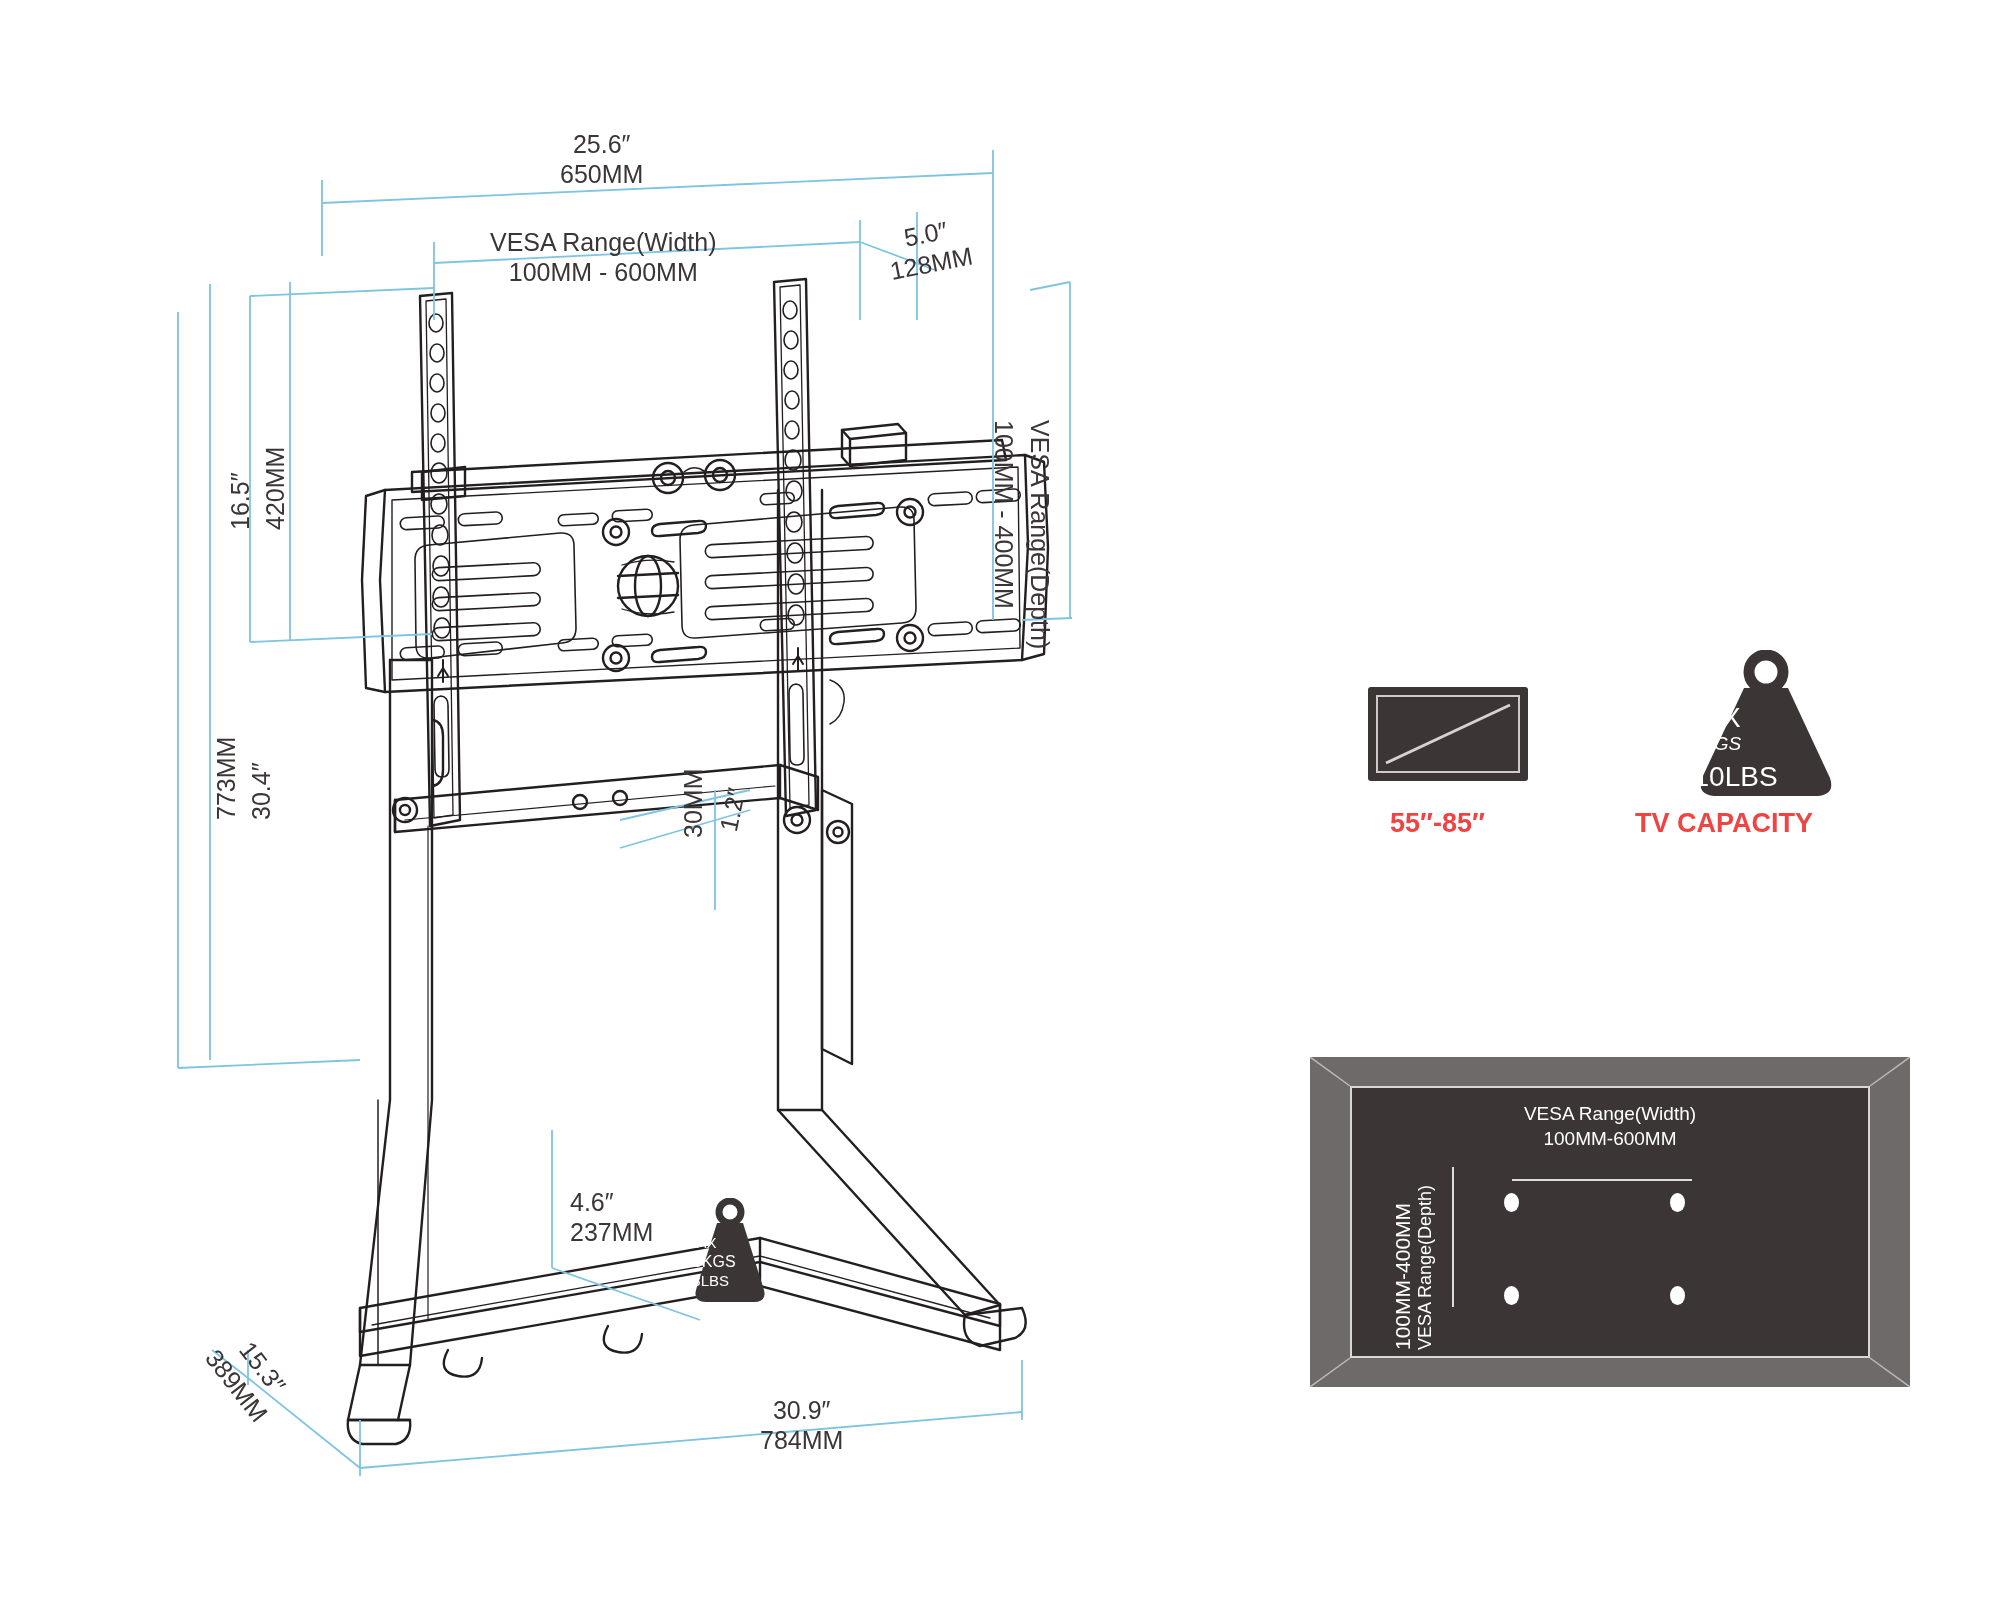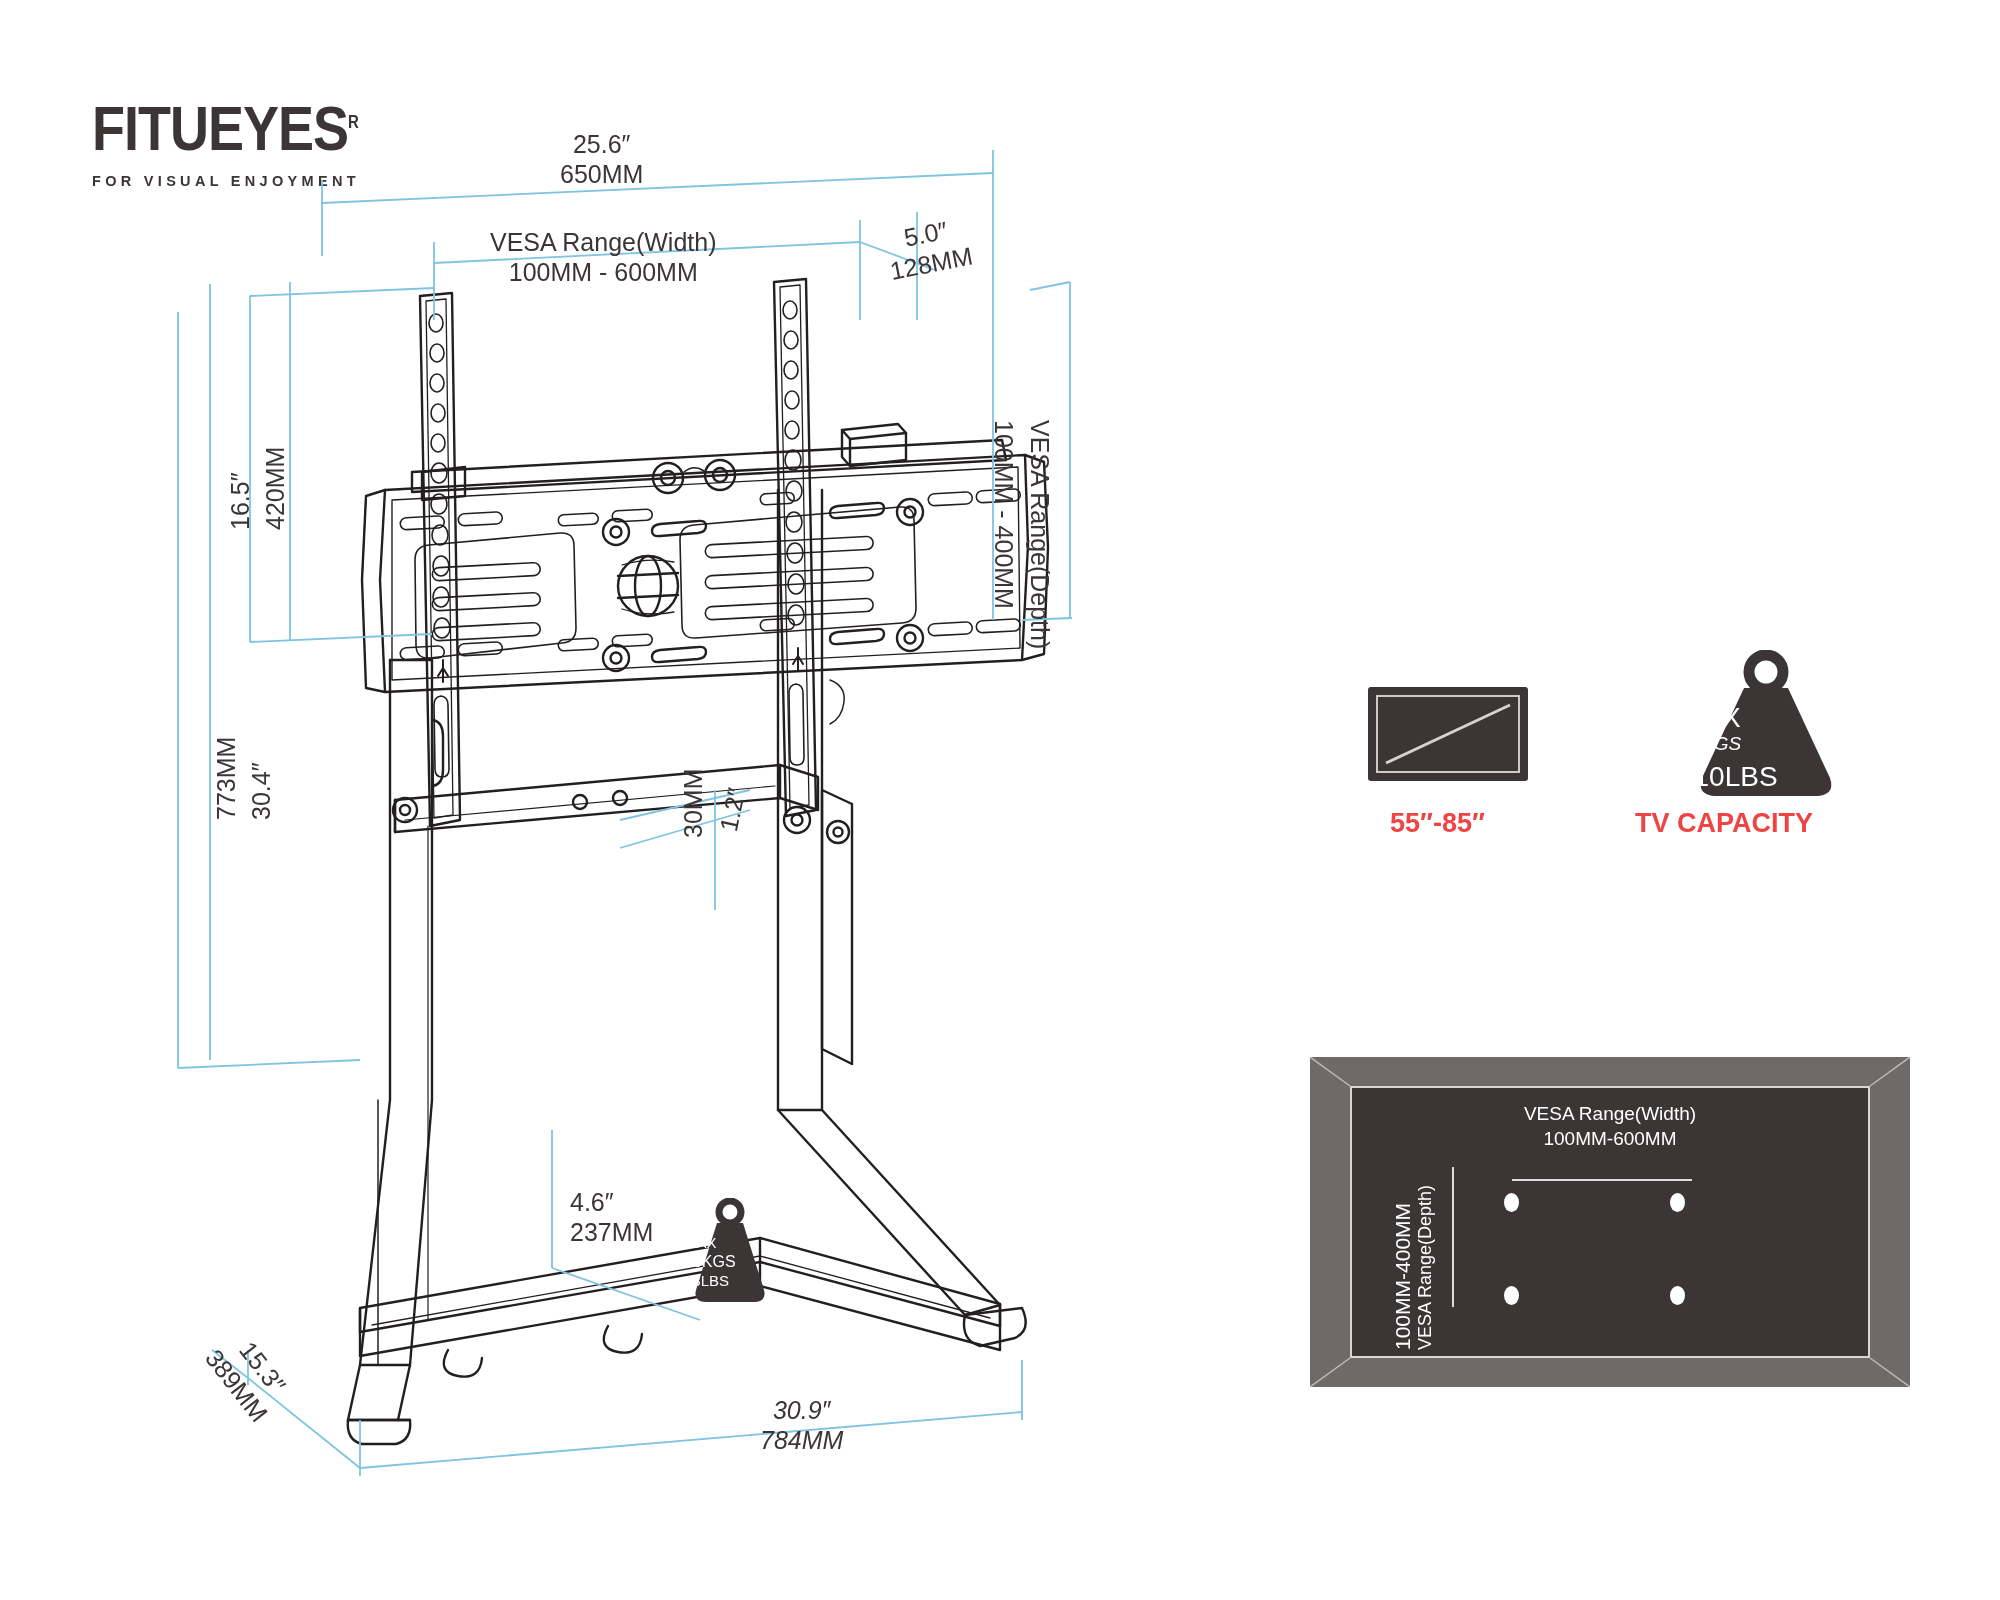--- a/index.html
+++ b/index.html
@@ -56,24 +56,20 @@
   #backtv .hole{position:absolute;width:15px;height:19px;border-radius:50%;background:#fff;}
 
   
   svg{display:block;}
 </style>
 </head>
 <body>
 
 <div class="stage">
 
-  <div id="logo">
-    <div class="word"><span>FITUEYES</span><span class="reg">R</span></div>
-    <div class="tag">FOR VISUAL ENJOYMENT</div>
-  </div>
 
   <svg id="drawing" width="1260" height="1560" viewBox="0 0 1260 1560" style="position:absolute;left:60px;top:20px;">
 
     <g fill="none" stroke="#231f20" stroke-width="2.4" stroke-linejoin="round" stroke-linecap="round">
 
       <path d="M330 640 L330 1080 L300 1345 L288 1400"></path>
       <path d="M372 640 L372 1080 L350 1345 L338 1400"></path>
       <path d="M330 640 L372 640"></path>
       <path d="M300 1345 L350 1345"></path>
       <path d="M288 1400 Q286 1420 302 1424 L336 1424 Q352 1420 350 1400 Z"></path>
@@ -322,21 +318,21 @@
     <span class="l2">237MM</span>
   </div>
 
   <div class="dim" style="left:256px;top:1336px;transform:rotate(52deg);transform-origin:left top;">
     <span>15.3″</span>
   </div>
   <div class="dim" style="left:222px;top:1344px;transform:rotate(52deg);transform-origin:left top;">
     <span>389MM</span>
   </div>
 
-  <div class="dim dimc" style="left:760px;top:1396px;font-style:italic;">
+  <div class="dim dimc" style="left:760px;top:1396px;">
     <span>30.9″</span>
     <span class="l2">784MM</span>
   </div>
 
   <div style="position:absolute;left:684px;top:1198px;width:92px;height:110px;">
     <svg width="92" height="110" viewBox="0 0 92 110">
       <circle cx="46" cy="14" r="11" fill="none" stroke="#3b3535" stroke-width="7"></circle>
       <path d="M33 25 L59 25 L80 92 Q83 104 70 104 L22 104 Q9 104 12 92 Z" fill="#3b3535"></path>
     </svg>
     <div class="weight-txt" style="top:36px;font-size:15px;">MAX</div>

